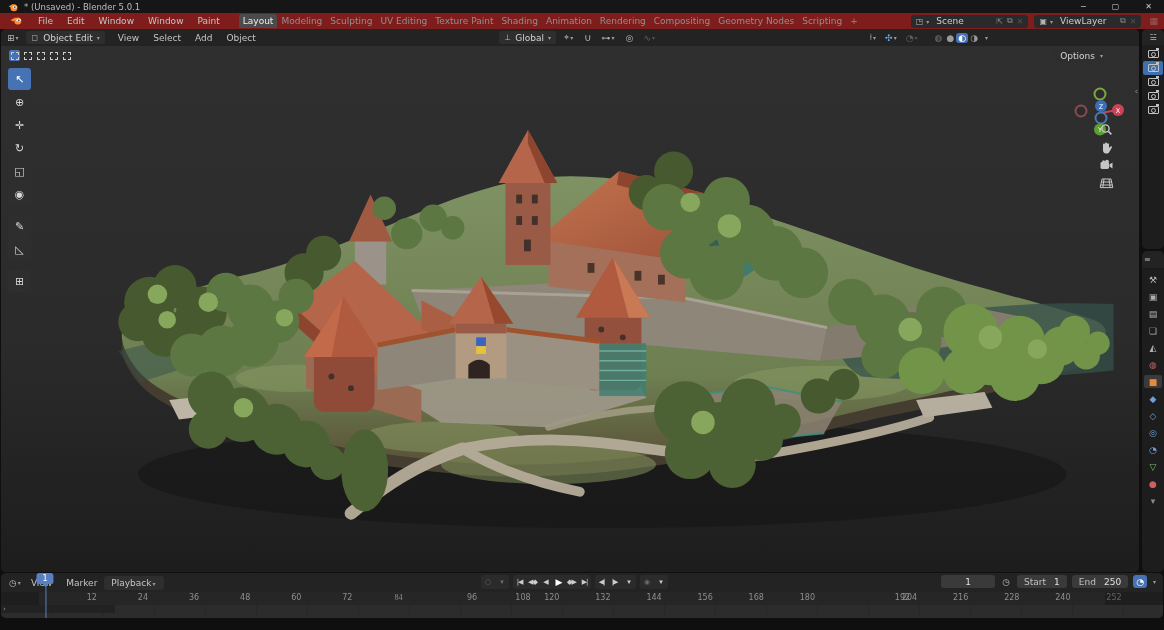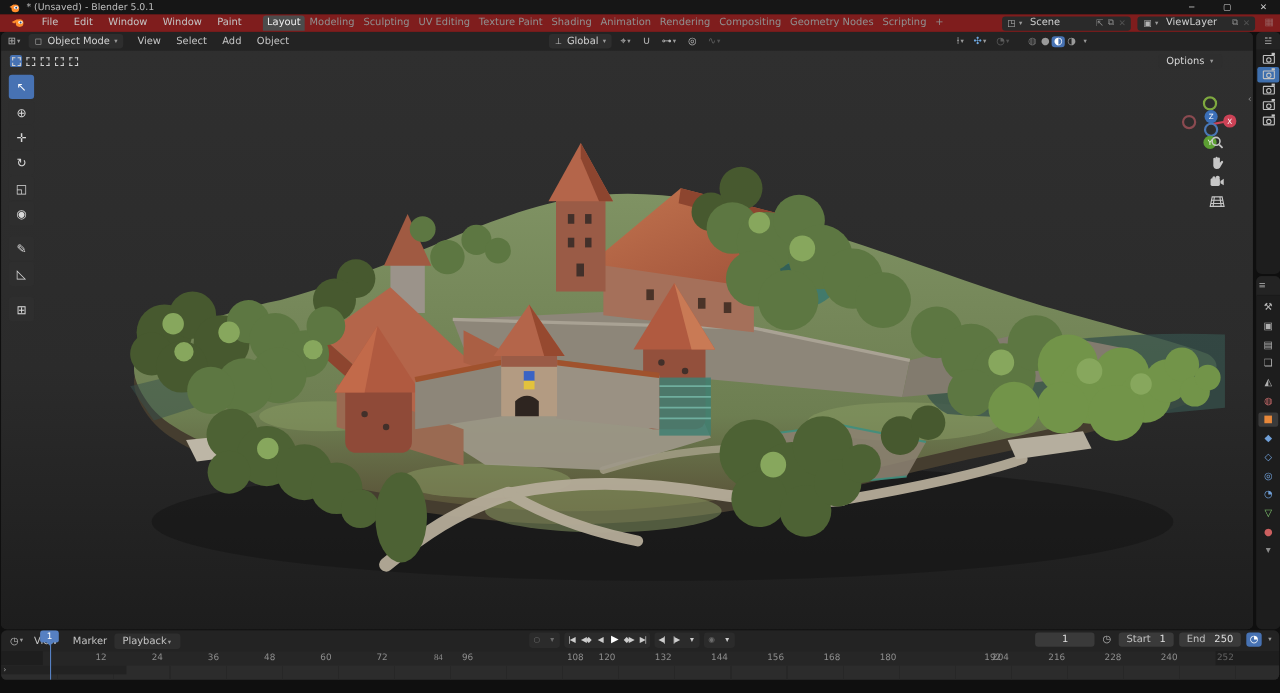--- a/index.html
+++ b/index.html
@@ -171,21 +171,21 @@
       </div>
       <span class="hicon dim">▦</span>
     </div>
   </div>
 
   <div class="editor" id="viewport">
     <div class="ed-header" id="vp-header">
       <span class="hicon">⊞<span class="caret">▾</span></span>
       <div class="widget" style="margin-left:4px">
         <span class="hicon" style="font-size:8px">◻</span>
-        <span>Object Mode</span>
+        <span>Object Edit</span>
         <span class="caret">▾</span>
       </div>
       <div class="vp-menus" id="vp-menus">
           <span class="menu-item">View</span>
           <span class="menu-item">Select</span>
           <span class="menu-item">Add</span>
           <span class="menu-item">Object</span>
         </div>
 
       <div class="row" style="position:absolute;left:498px;gap:6px;">
@@ -605,21 +605,21 @@
     </div>
 
     <div id="tl-ruler">
         <span class="tick" style="left: 90.8486px;">12</span>
         <span class="tick" style="left: 141.956px;">24</span>
         <span class="tick" style="left: 193.064px;">36</span>
         <span class="tick" style="left: 244.171px;">48</span>
         <span class="tick" style="left: 295.279px;">60</span>
         <span class="tick" style="left: 346.386px;">72</span>
         <span class="tick" style="left: 397.494px; font-family: Liberation Serif, serif;">84</span>
-        <span class="tick" style="left: 424px;">96</span>
+        <span class="tick" style="left: 471px;">96</span>
         <span class="tick" style="left: 522px;">108</span>
         <span class="tick" style="left: 550.817px;">120</span>
         <span class="tick" style="left: 601.924px; text-align: center;">132</span>
         <span class="tick" style="left: 653.032px;">144</span>
         <span class="tick" style="left: 704.139px;">156</span>
         <span class="tick" style="left: 755.247px;">168</span>
         <span class="tick" style="left: 806.355px;">180</span>
         <span class="tick" style="left: 857.462px; margin-left: 44px;">192</span>
         <span class="tick" style="left: 908.57px;">204</span>
         <span class="tick" style="left: 959.677px;">216</span>

